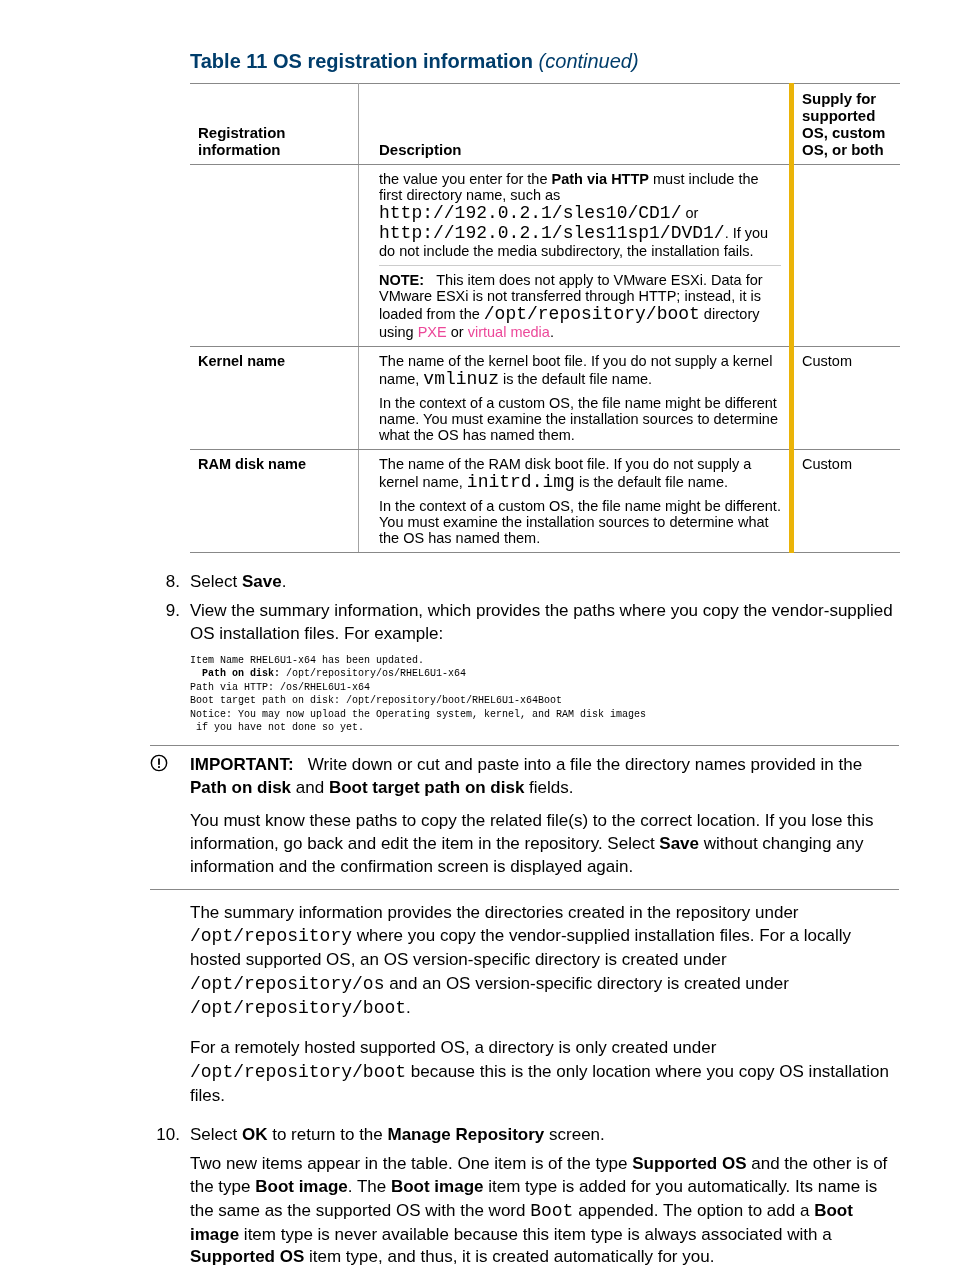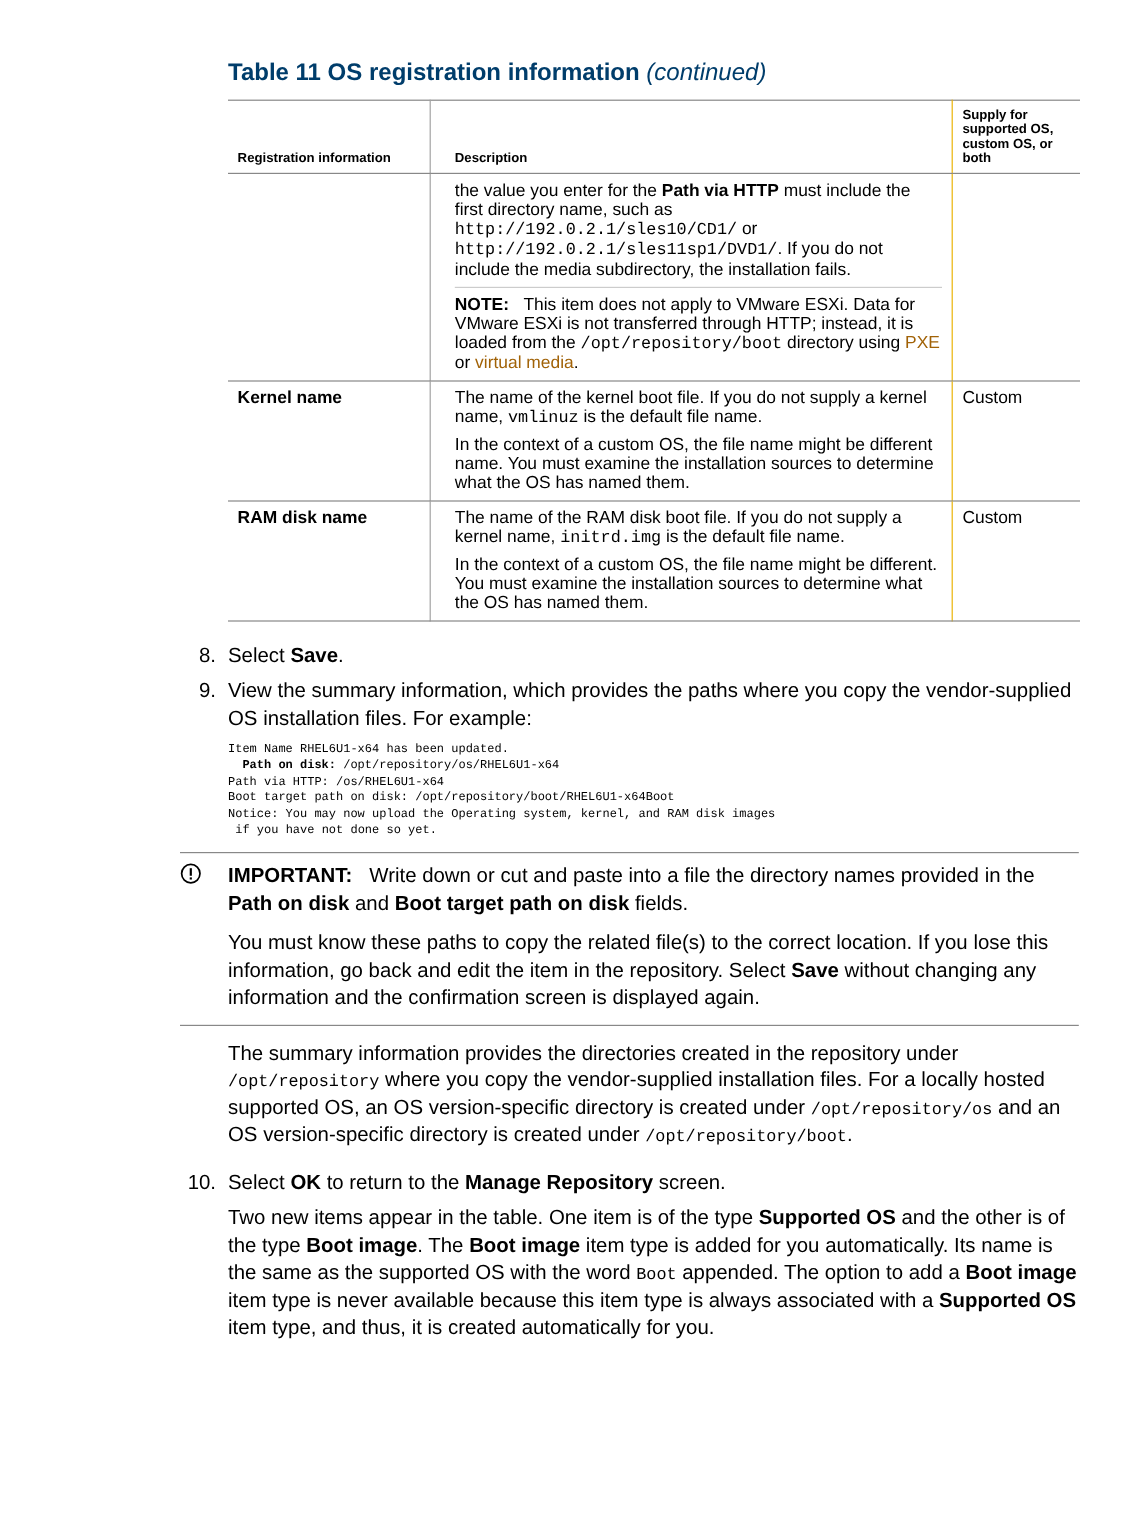--- a/index.html
+++ b/index.html
@@ -41,38 +41,38 @@
     border-top: 1px solid #888;
     border-bottom: 1px solid #888;
     border-left: none;
     border-right: none;
     padding: 6px 8px;
     vertical-align: top;
     text-align: left;
   }
   table.spec th {
     font-weight: bold;
-    font-size: 11px;
+    font-size: 15px;
   }
   table.spec td:nth-child(1), table.spec th:nth-child(1) {
     border-right: 1px solid #a3a3a3;
     width: 152px;
   }
   table.spec td:nth-child(2), table.spec th:nth-child(2) {
-    border-right: 1px solid #eab308;
+    border-right: 5px solid #eab308;
     padding-left: 20px;
   }
   table.spec td:nth-child(3), table.spec th:nth-child(3) {
     width: 90px;
   }
   table.spec code, .mono {
     font-family: "Courier New", monospace;
-    font-size: 14px;
-  }
-  .link { color: #a16207; }
+    font-size: 18px;
+  }
+  .link { color: #ec4899; }
   .cell-para { margin: 0 0 6px 0; }
   .cell-para:last-child { margin-bottom: 0; }
   ol.steps {
     list-style: none;
     padding: 0;
     margin: 18px 0 0 0;
   }
   ol.steps > li {
     position: relative;
     padding-left: 35px;
@@ -198,20 +198,23 @@
           <span class="important-label">IMPORTANT:</span>&nbsp;&nbsp;&nbsp;<span>Write down or cut and paste into a file the directory names provided in the </span><span class="b">Path on disk</span><span> and </span><span class="b">Boot target path on disk</span><span> fields.</span>
         </p>
         <p class="cell-para">
           <span>You must know these paths to copy the related file(s) to the correct location. If you lose this information, go back and edit the item in the repository. Select </span><span class="b">Save</span><span> without changing any information and the confirmation screen is displayed again.</span>
         </p>
       </div>
 
       <p class="step-sub">
         <span>The summary information provides the directories created in the repository under </span><span class="mono">/opt/repository</span><span> where you copy the vendor-supplied installation files. For a locally hosted supported OS, an OS version-specific directory is created under </span><span class="mono">/opt/repository/os</span><span> and an OS version-specific directory is created under </span><span class="mono">/opt/repository/boot</span><span>.</span>
       </p>
+      <p class="step-sub">
+        <span>For a remotely hosted supported OS, a directory is only created under </span><span class="mono">/opt/repository/boot</span><span> because this is the only location where you copy OS installation files.</span>
+      </p>
     </li>
     <li>
       <span class="num">10.</span>
       <span>Select </span><span class="b">OK</span><span> to return to the </span><span class="b">Manage Repository</span><span> screen.</span>
       <p class="step-sub">
         <span>Two new items appear in the table. One item is of the type </span><span class="b">Supported OS</span><span> and the other is of the type </span><span class="b">Boot image</span><span>. The </span><span class="b">Boot image</span><span> item type is added for you automatically. Its name is the same as the supported OS with the word </span><span class="mono">Boot</span><span> appended. The option to add a </span><span class="b">Boot image</span><span> item type is never available because this item type is always associated with a </span><span class="b">Supported OS</span><span> item type, and thus, it is created automatically for you.</span>
       </p>
     </li>
   </ol>
 

